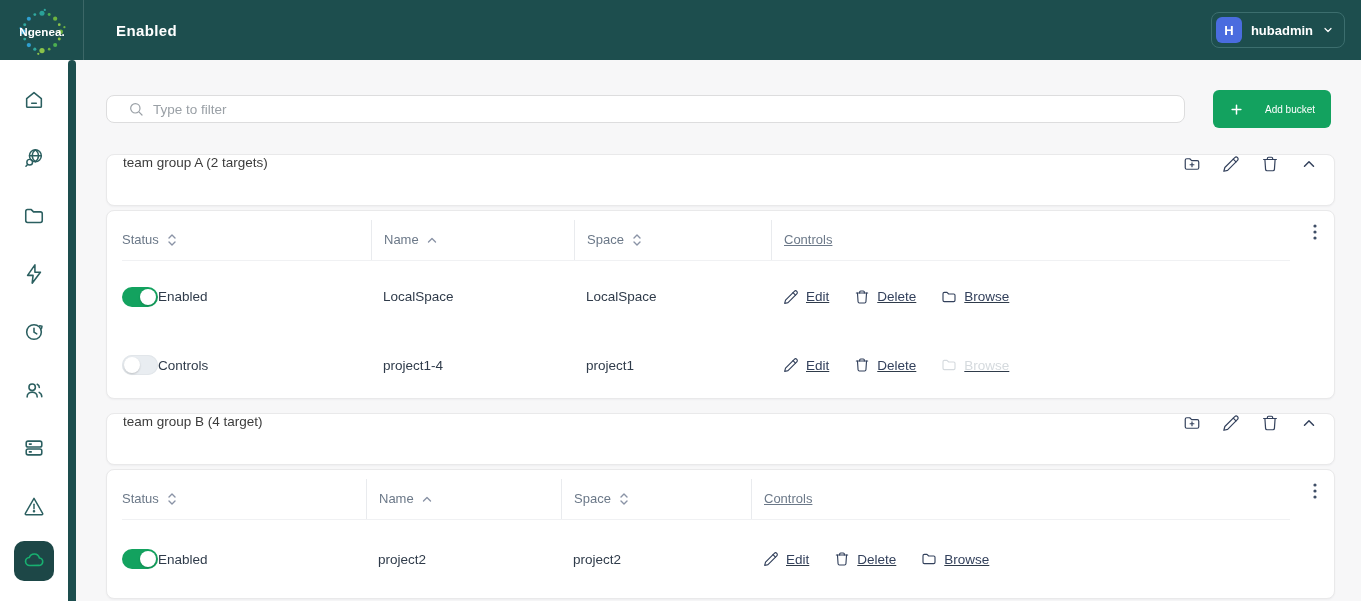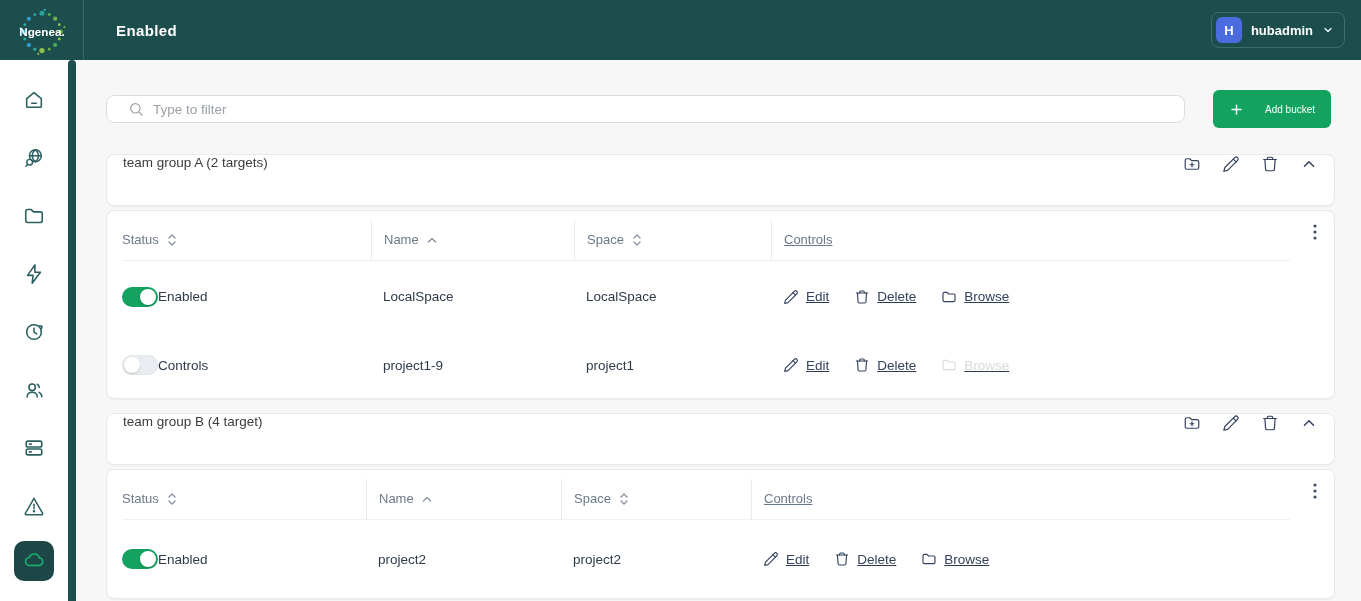--- a/index.html
+++ b/index.html
@@ -282,21 +282,21 @@
         </div>
       </div>
 
       <div class="trow row-h2">
         <div class="cell col-status status-cell">
           <div class="toggle off">
               <div class="knob"></div>
             </div>
           <span>Controls</span>
         </div>
-        <div class="cell col-name pad">project1-9</div>
+        <div class="cell col-name pad">project1-4</div>
         <div class="cell col-space pad">project1</div>
         <div class="cell col-controls controls-cell pad">
           <div class="ctl">
             <svg class="cicon" viewBox="0 0 24 24" fill="none" stroke="currentColor" stroke-width="1.7" stroke-linecap="round" stroke-linejoin="round">
               <path d="M17 3.5a2.6 2.6 0 0 1 3.7 3.7L7.5 20.4 2.5 21.7l1.3-5L17 3.5z"></path>
                 <path d="M15 5.5l3.7 3.7"></path>
               </svg>
             <span>Edit</span>
           </div>
           <div class="ctl">

